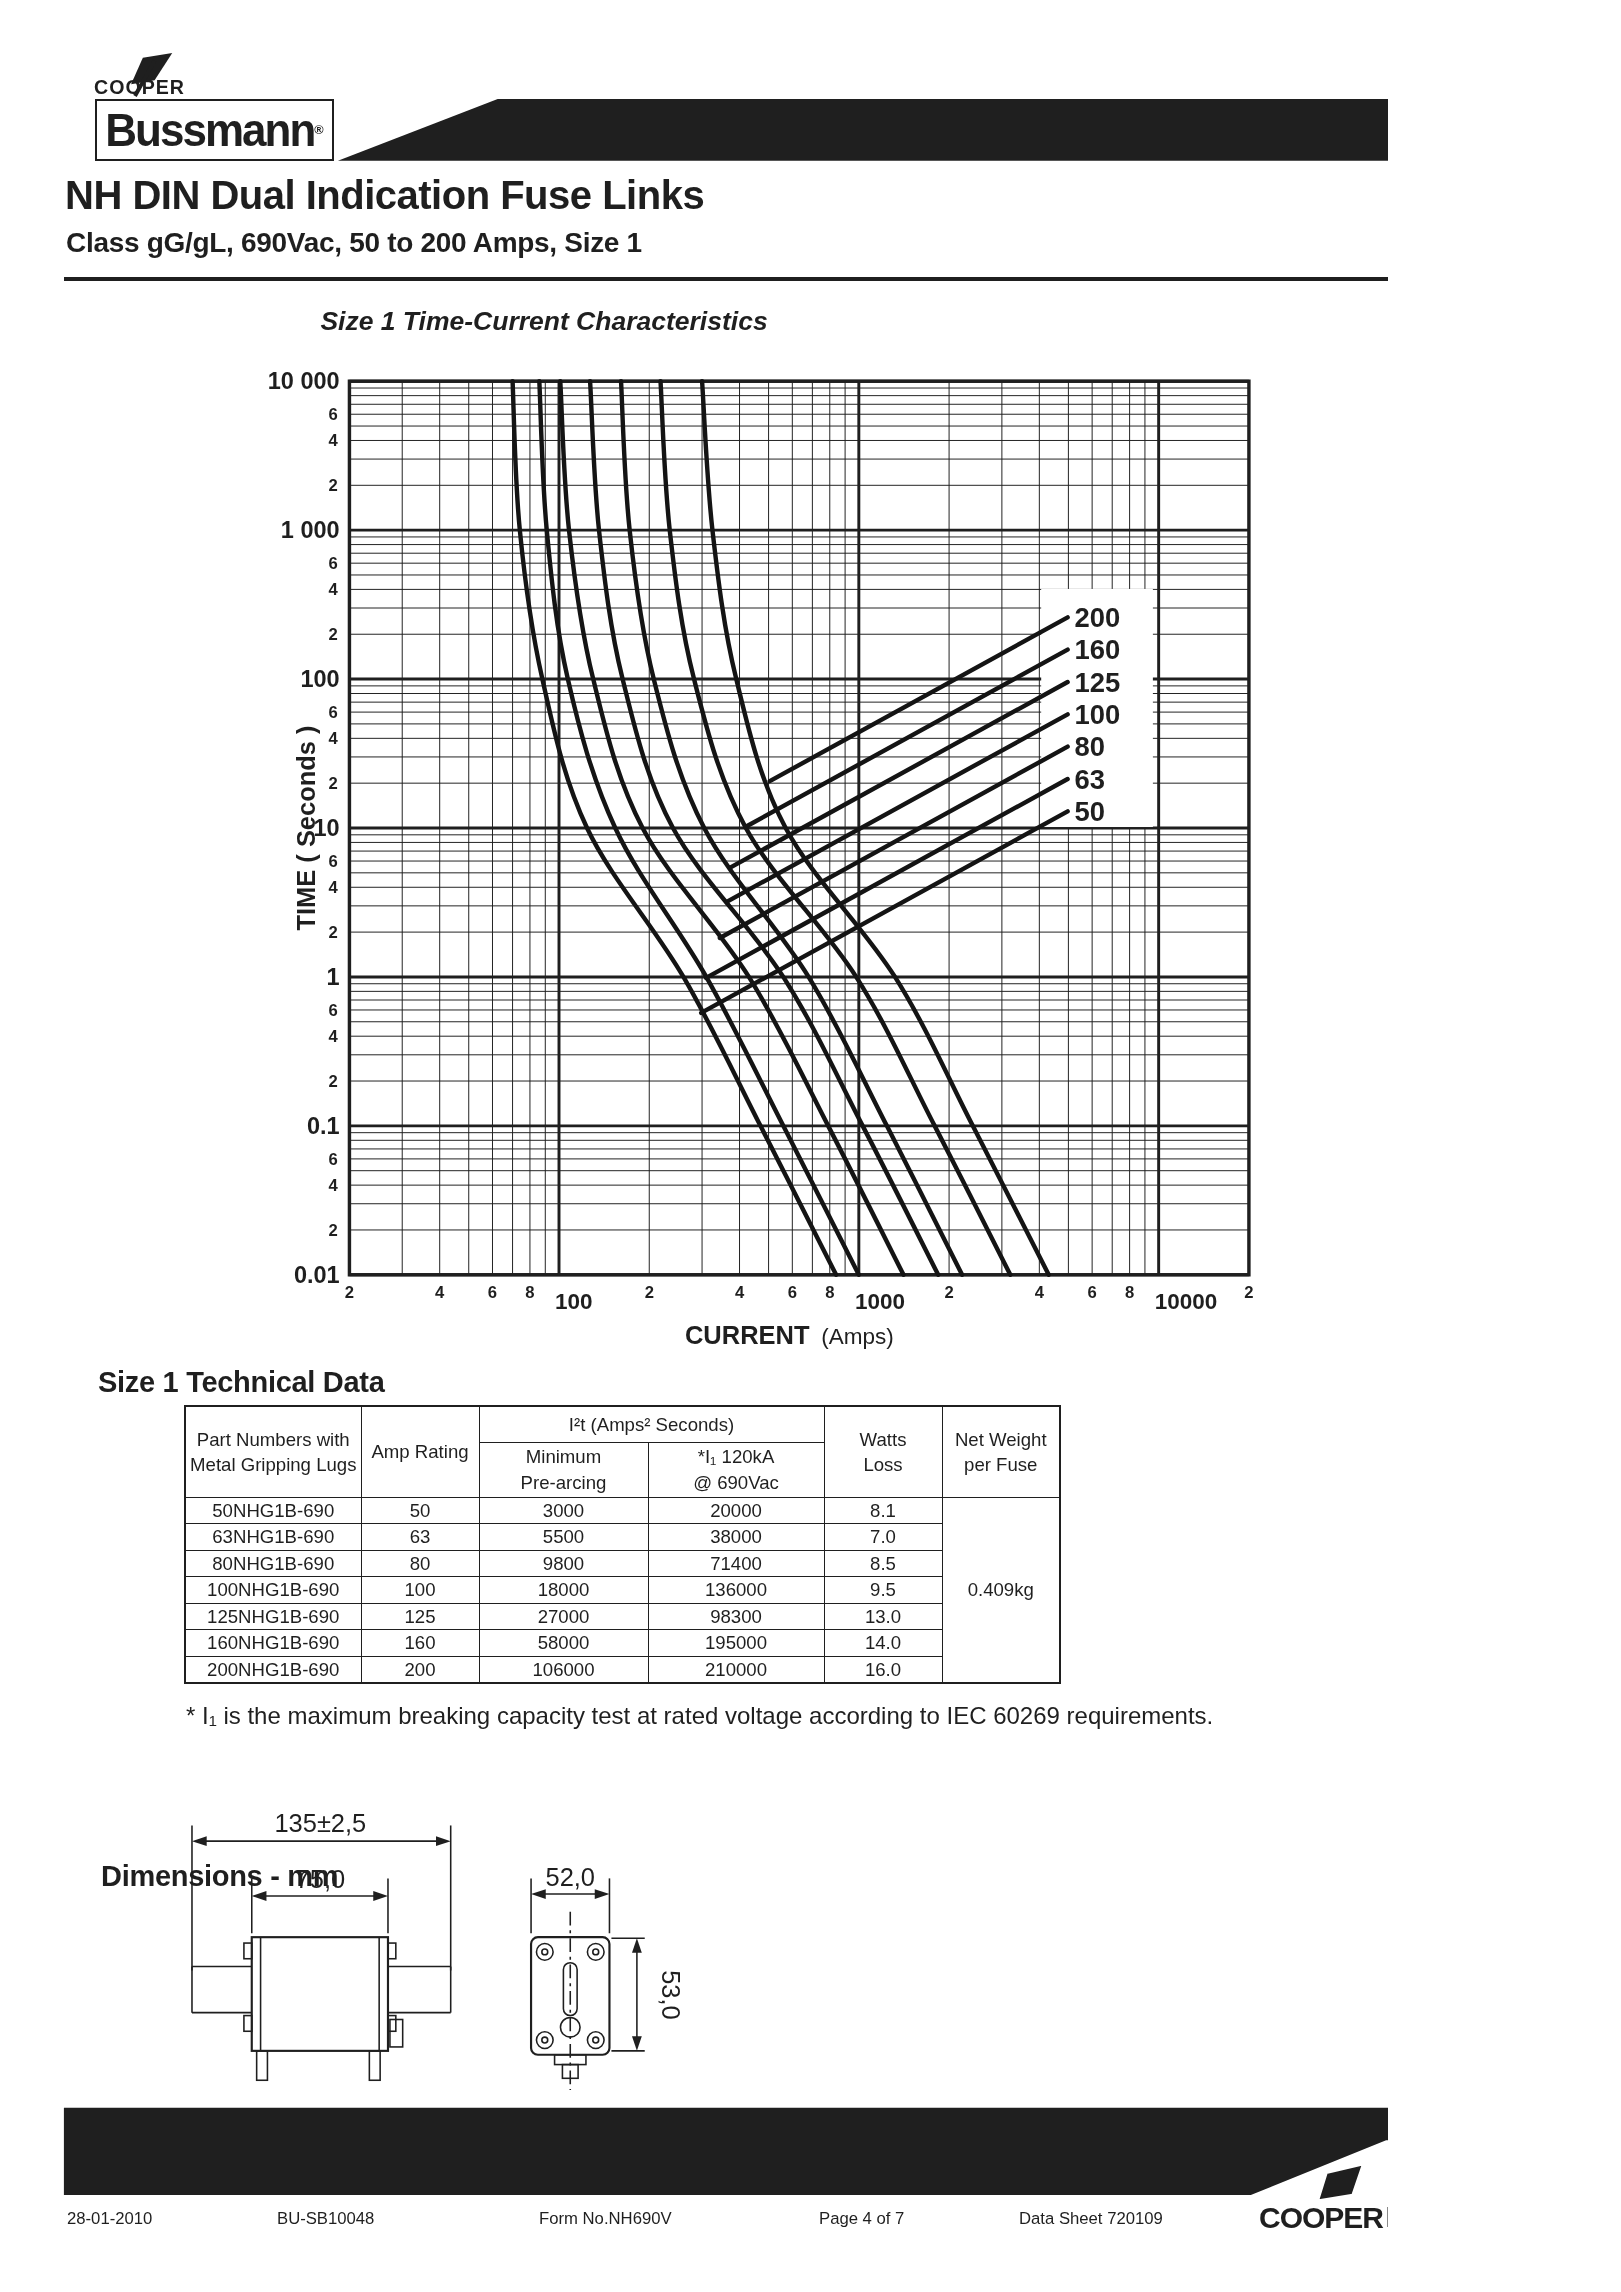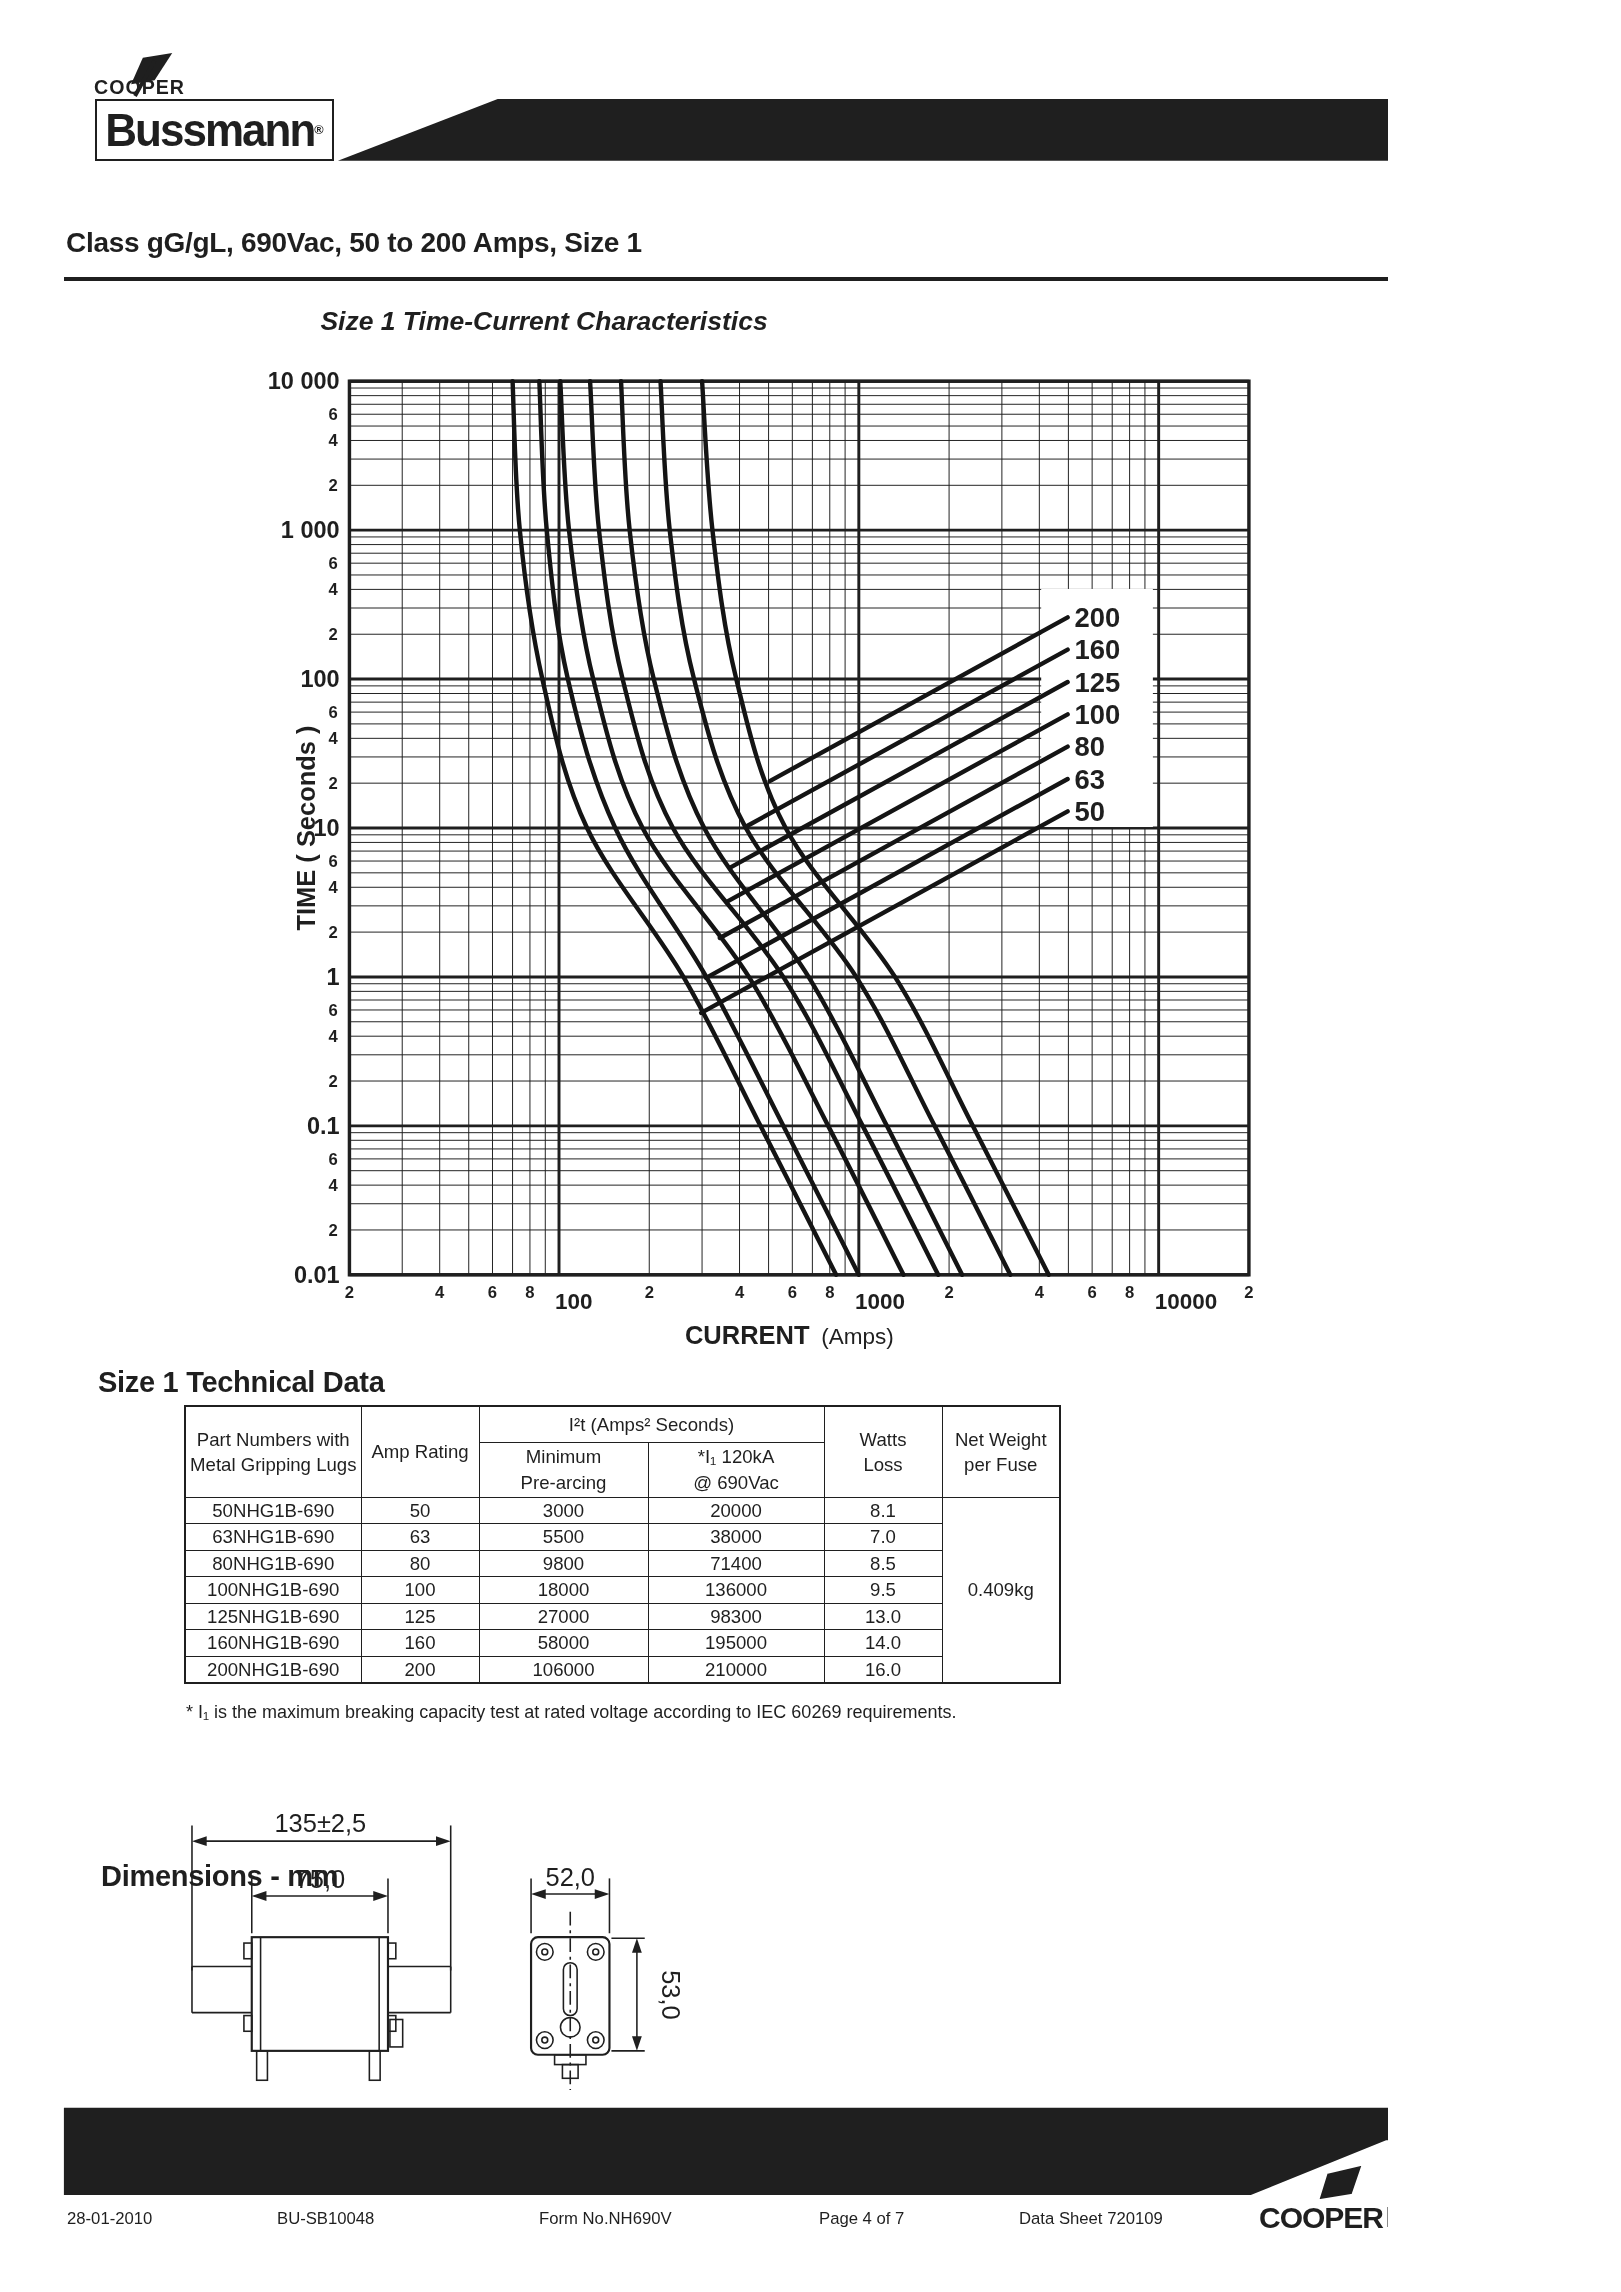--- a/index.html
+++ b/index.html
@@ -13,21 +13,21 @@
   .brand-box .reg{font-size:12.7px;vertical-align:17.6px;font-weight:bold;}
   .doc-title{font-size:40px;font-weight:bold;letter-spacing:-0.5px;white-space:nowrap;}
   .doc-sub{font-size:28px;font-weight:bold;letter-spacing:-0.3px;white-space:nowrap;}
   .corner{font-size:40px;font-weight:bold;text-align:right;}
   .chart-title{font-size:26.5px;font-weight:bold;text-align:center;font-style:italic;}
   .section-h{font-size:29px;font-weight:bold;letter-spacing:-0.3px;white-space:nowrap;}
   table.tech{border-collapse:collapse;table-layout:fixed;font-size:18.6px;}
   table.tech th,table.tech td{border:1.5px solid #1f1f1f;text-align:center;vertical-align:middle;
       font-weight:normal;padding:0;line-height:1.35;}
   table.tech{border:2.5px solid #1f1f1f;}
-  .footnote{font-size:18px;white-space:nowrap;text-align:center;}
+  .footnote{font-size:24px;white-space:nowrap;text-align:center;}
   .foot-info{font-size:16.7px;white-space:nowrap;}
   .foot-brand-b{font-size:30px;font-weight:bold;letter-spacing:-1px;white-space:nowrap;}
   .foot-brand-r{font-size:30px;white-space:nowrap;}
   svg text{fill:#1f1f1f;}
 </style>
 </head>
 <body>
 
 <div class="page">
 
@@ -36,20 +36,21 @@
     <line x1="50" y1="50" x2="70" y2="14" stroke="#1f1f1f" stroke-width="4"></line>
   </svg>
   <div class="abs brand-top" style="left:94px;top:76px">COOPER</div>
   <div class="abs brand-box" style="left:95px;top:99px;width:235px;height:58px">
     <span class="word">Bussmann</span>
       <span class="reg">®</span>
   </div>
   <svg class="abs" style="left:333px;top:94px" width="1201" height="69" viewBox="0 0 1225 70">
     <polygon points="5,68 168,5 1223,5 1223,68" fill="#1f1f1f"></polygon>
   </svg>
+  <div class="abs doc-title" style="left:65px;top:173px">NH DIN Dual Indication Fuse Links</div>
   <div class="abs corner" style="left:1353px;top:173px;width:173px">NH</div>
   <div class="abs doc-sub" style="left:66px;top:227px">Class gG/gL, 690Vac, 50 to 200 Amps, Size 1</div>
   <div class="abs ink" style="left:64px;top:277px;width:1461px;height:3.9px"></div>
 
   <div class="abs chart-title" style="left:245px;top:306px;width:598px">Size 1 Time-Current Characteristics</div>
   <svg id="tcc" class="abs" style="left:225px;top:294px" width="1068" height="1068" viewBox="230 300 1090 1090">
       <line x1="410.88392527103844" y1="389" x2="410.88392527103844" y2="1301" stroke="#1f1f1f" stroke-width="1"></line>
       <line x1="449.11517867317826" y1="389" x2="449.11517867317826" y2="1301" stroke="#1f1f1f" stroke-width="1"></line>
       <line x1="478.7696426536435" y1="389" x2="478.7696426536435" y2="1301" stroke="#1f1f1f" stroke-width="1"></line>
       <line x1="502.9991039442167" y1="389" x2="502.9991039442167" y2="1301" stroke="#1f1f1f" stroke-width="1"></line>

